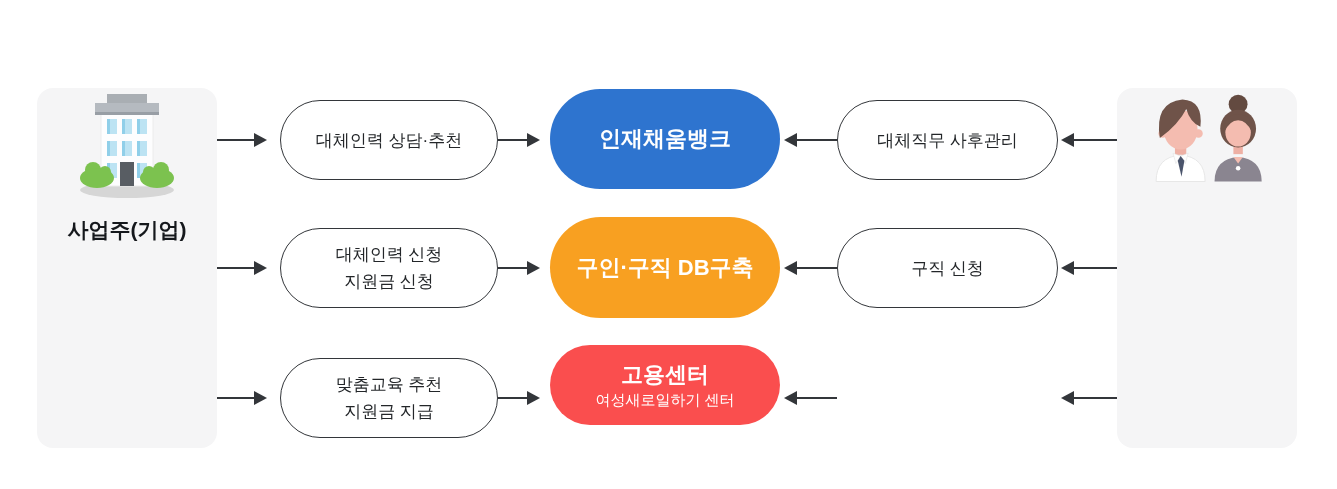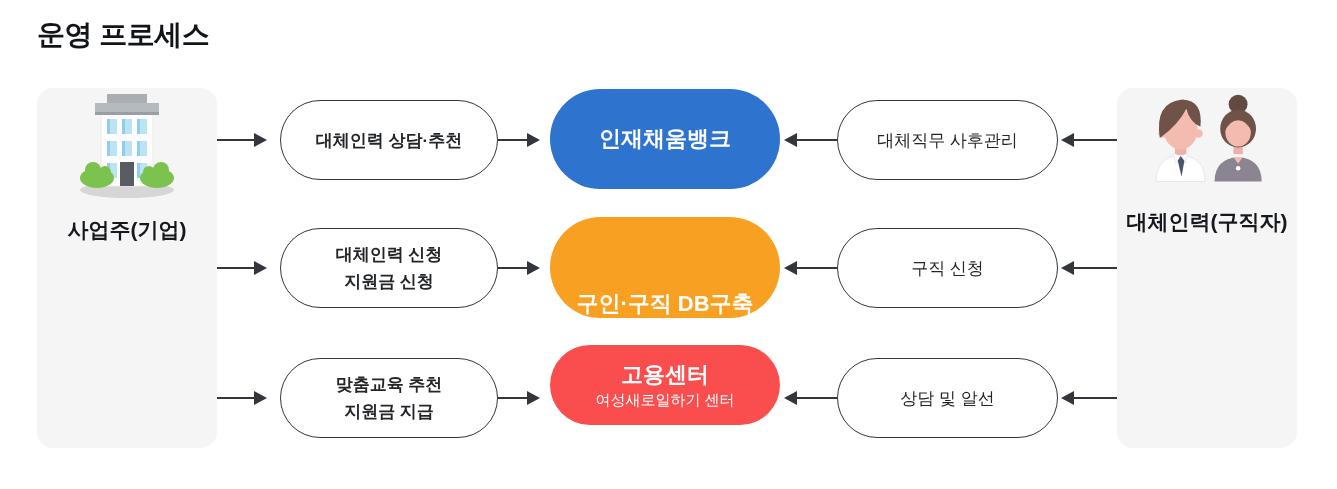--- a/index.html
+++ b/index.html
@@ -52,42 +52,42 @@
     box-sizing: border-box;
     display: flex;
     flex-direction: column;
     align-items: center;
     justify-content: center;
     text-align: center;
     font-size: 17px;
     line-height: 27px;
     color: #232629;
   }
-  .wpill.left-col  { left: 280px; width: 218px; font-weight: bold; }
+  .wpill.left-col  { left: 280px; width: 218px; }
   .wpill.right-col { left: 837px; width: 221px; }
   .row1 { top: 100px; }
   .row2 { top: 228px; }
   .row3 { top: 358px; }
   
   .cpill {
     position: absolute;
     left: 550px;
     width: 230px;
     border-radius: 53px;
     color: #ffffff;
     display: flex;
     flex-direction: column;
     align-items: center;
     justify-content: center;
     text-align: center;
   }
   .cpill-title { font-size: 22px; font-weight: 700; line-height: 28px; }
   .cpill-sub   { font-size: 15px; font-weight: 400; line-height: 21px; }
   #cpill-1 { top: 89px;  height: 100px; }
-  #cpill-2 { top: 217px; height: 101px; justify-content: flex-end; }
+  #cpill-2 { top: 217px; height: 101px; }
   #cpill-3 { top: 345px; height: 80px; }
   
   .arrow { position: absolute; height: 14px; }
   .arrow .shaft {
     position: absolute;
     left: 0; right: 0; top: 6px;
     height: 2px;
     background: #33363a;
   }
   .arrow .head {
@@ -105,21 +105,20 @@
   .a-l1 { left: 217px;  width: 48px; }
   .a-l2 { left: 498px;  width: 40px; }
   .a-r1 { left: 786px;  width: 51px; }
   .a-r2 { left: 1063px; width: 54px; }
 </style>
 </head>
 <body>
 
 <div class="canvas">
 
-  <h1 class="title">운영 프로세스</h1>
 
   <div class="panel left" style="background: rgb(245, 245, 246);">
     <svg width="120" height="112" viewBox="0 0 120 112">
       <ellipse cx="60" cy="102" rx="47" ry="8" fill="#d6d6d6"></ellipse>
       <rect x="34" y="25" width="52" height="73" fill="#fdfdfe" stroke="#ececec" stroke-width="1"></rect>
       <g fill="#bce3f3">
         <rect x="40" y="31" width="10" height="15"></rect>
           <rect x="55" y="31" width="10" height="15"></rect>
           <rect x="70" y="31" width="10" height="15"></rect>
         <rect x="40" y="53" width="10" height="15"></rect>
@@ -169,21 +168,20 @@
 
       <circle cx="103" cy="16" r="10" fill="#634a40"></circle>
       <rect x="98" y="58" width="10" height="11" fill="#eeb0a4"></rect>
       <ellipse cx="103" cy="42" rx="19" ry="20" fill="#6f5349"></ellipse>
       <ellipse cx="103" cy="46" rx="13.5" ry="15" fill="#f4bcb0"></ellipse>
       <path d="M 88 46 Q 87 27 103 27 Q 119 27 118 46 Q 112 33 103 33 Q 94 33 88 46 Z" fill="#6f5349"></path>
       <path d="M 78 98 Q 78 74 103 72 Q 128 74 128 98 Z" fill="#8a8590"></path>
       <polygon points="98,72 103,79 108,72" fill="#f4bcb0"></polygon>
       <circle cx="103" cy="84" r="2.4" fill="#ffffff"></circle>
     </svg>
-    <div class="panel-label">대체인력(구직자)</div>
   </div>
 
   <div class="wpill left-col row1">
     <span>대체인력 상담·추천</span>
   </div>
   <div class="cpill" id="cpill-1" style="background: rgb(46, 116, 207);">
     <span class="cpill-title">인재채움뱅크</span>
   </div>
   <div class="wpill right-col row1">
     <span>대체직무 사후관리</span>
@@ -201,23 +199,20 @@
   </div>
 
   <div class="wpill left-col row3">
     <span>맞춤교육 추천</span>
     <span>지원금 지급</span>
   </div>
   <div class="cpill" id="cpill-3" style="background: rgb(250, 78, 78);">
     <span class="cpill-title">고용센터</span>
     <span class="cpill-sub">여성새로일하기 센터</span>
   </div>
-  <div class="wpill right-col row3">
-    <span>상담 및 알선</span>
-  </div>
 
   <div class="arrow dir-right ay1 a-l1">
       <div class="shaft"></div>
       <div class="head"></div>
     </div>
   <div class="arrow dir-right ay1 a-l2">
       <div class="shaft"></div>
       <div class="head"></div>
     </div>
   <div class="arrow dir-left ay1 a-r1">

